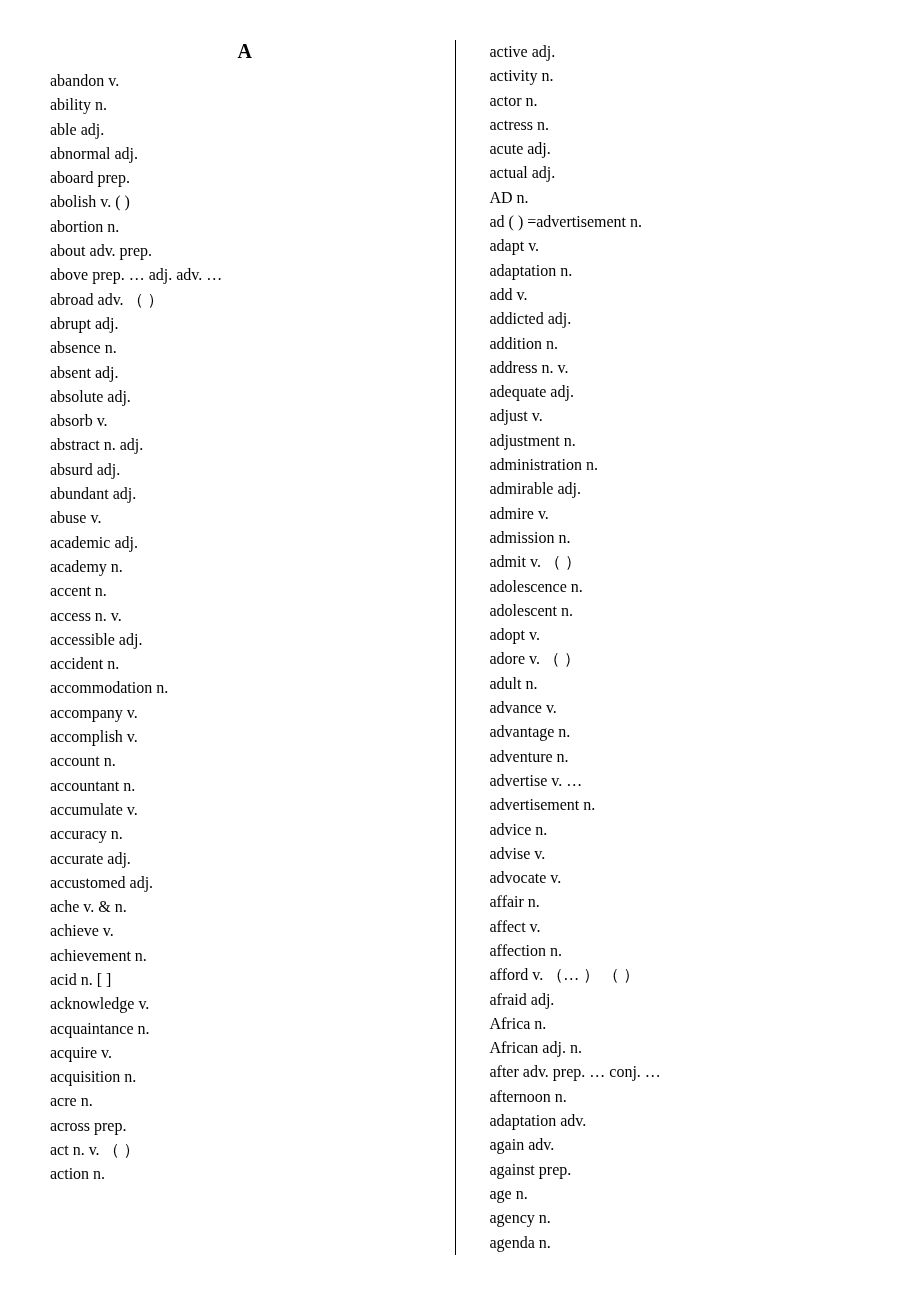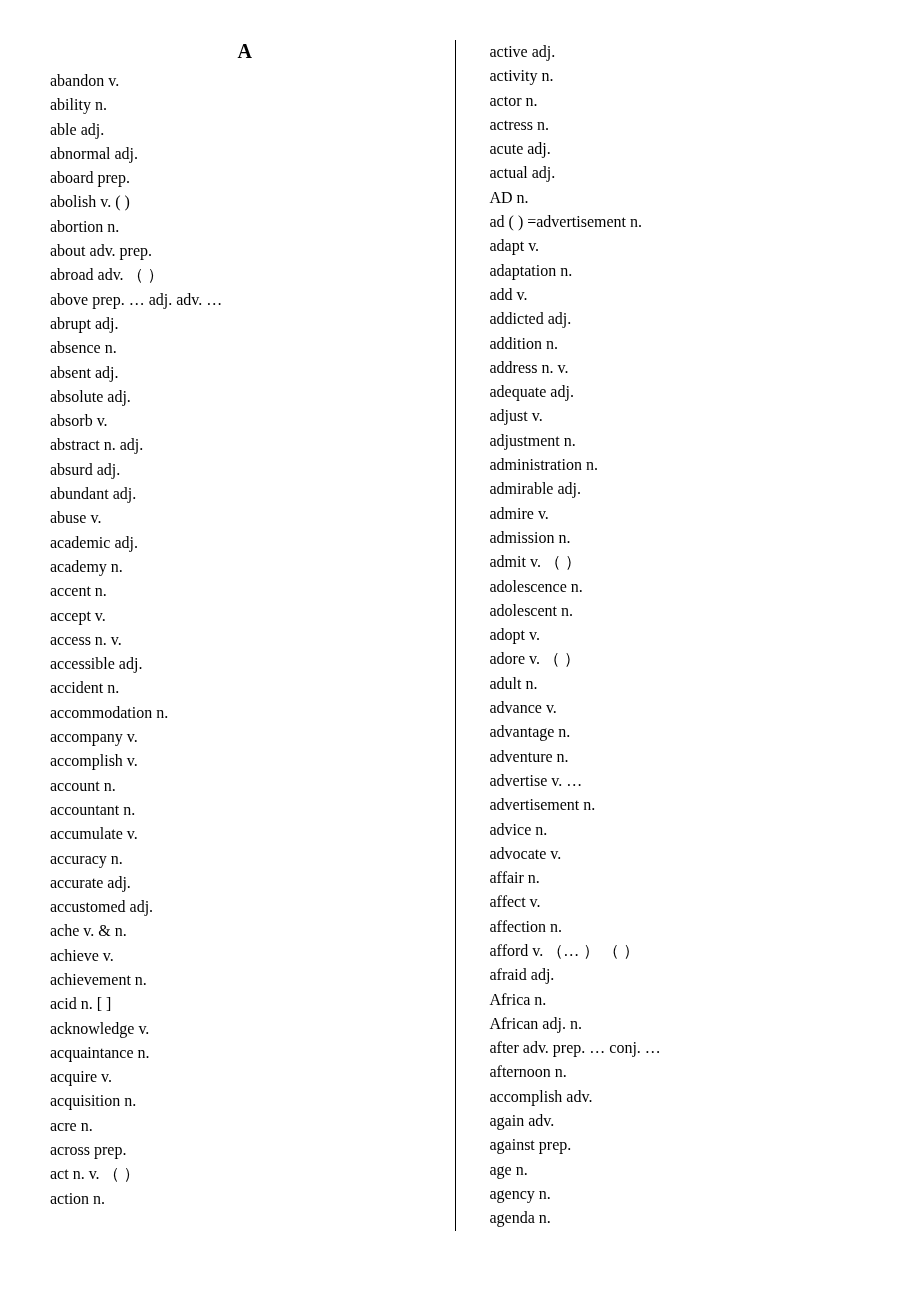--- a/index.html
+++ b/index.html
@@ -61,35 +61,34 @@
       <div class="section-heading">A</div>
       <div id="left-entries">
           <div class="entry">abandon v.</div>
           <div class="entry">ability n.</div>
           <div class="entry">able adj.</div>
           <div class="entry">abnormal adj.</div>
           <div class="entry">aboard prep.</div>
           <div class="entry">abolish v.           (     )</div>
           <div class="entry">abortion n.</div>
           <div class="entry">about adv.               prep.</div>
+          <div class="entry">above prep.    …     adj.         adv.    …</div>
           <div class="entry">abroad adv.    （  ）</div>
-          <div class="entry">above prep.    …     adj.         adv.    …</div>
           <div class="entry">abrupt adj.</div>
           <div class="entry">absence n.</div>
           <div class="entry">absent adj.</div>
           <div class="entry">absolute adj.</div>
           <div class="entry">absorb v.</div>
           <div class="entry">abstract n.                  adj.</div>
           <div class="entry">absurd adj.</div>
           <div class="entry">abundant adj.</div>
           <div class="entry">abuse v.</div>
           <div class="entry">academic adj.</div>
           <div class="entry">academy n.</div>
           <div class="entry">accent n.</div>
-          <div class="entry">accept v.</div>
           <div class="entry">access n.             v.</div>
           <div class="entry">accessible adj.</div>
           <div class="entry">accident n.</div>
           <div class="entry">accommodation n.</div>
           <div class="entry">accompany v.</div>
           <div class="entry">accomplish v.</div>
           <div class="entry">account n.</div>
           <div class="entry">accountant n.</div>
           <div class="entry">accumulate v.</div>
           <div class="entry">accuracy n.</div>
@@ -138,31 +137,32 @@
           <div class="entry">adolescent n.</div>
           <div class="entry">adopt v.</div>
           <div class="entry">adore v.              （    ）</div>
           <div class="entry">adult n.</div>
           <div class="entry">advance v.</div>
           <div class="entry">advantage n.</div>
           <div class="entry">adventure n.</div>
           <div class="entry">advertise v.    …</div>
           <div class="entry">advertisement n.</div>
           <div class="entry">advice n.</div>
+          <div class="entry">advise v.</div>
           <div class="entry">advocate v.</div>
           <div class="entry">affair n.</div>
           <div class="entry">affect v.</div>
           <div class="entry">affection n.</div>
           <div class="entry">afford v.         （…      ）            （    ）</div>
           <div class="entry">afraid adj.</div>
           <div class="entry">Africa n.</div>
           <div class="entry">African adj.                  n.</div>
           <div class="entry">after adv.              prep.    …               conj.    …</div>
           <div class="entry">afternoon n.</div>
-          <div class="entry">accomplish adv.</div>
+          <div class="entry">adaptation adv.</div>
           <div class="entry">again adv.</div>
           <div class="entry">against prep.</div>
           <div class="entry">age n.</div>
           <div class="entry">agency n.</div>
           <div class="entry">agenda n.</div>
         </div>
     </div>
   </div>
 </div>
 

